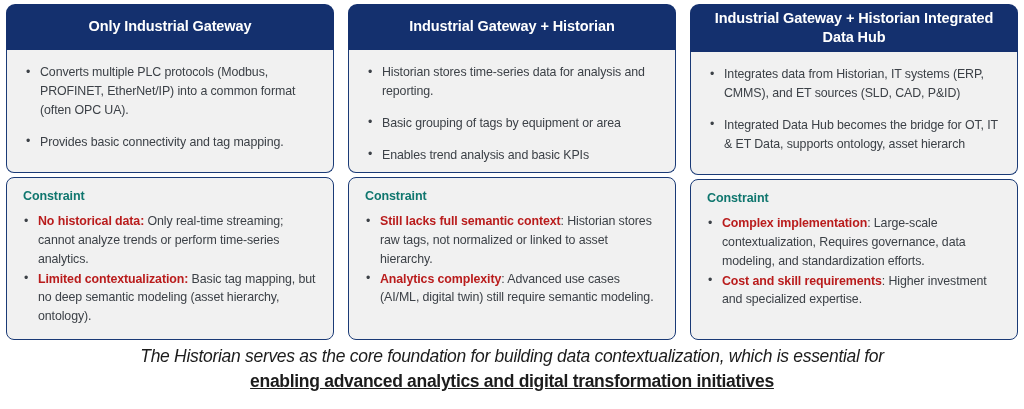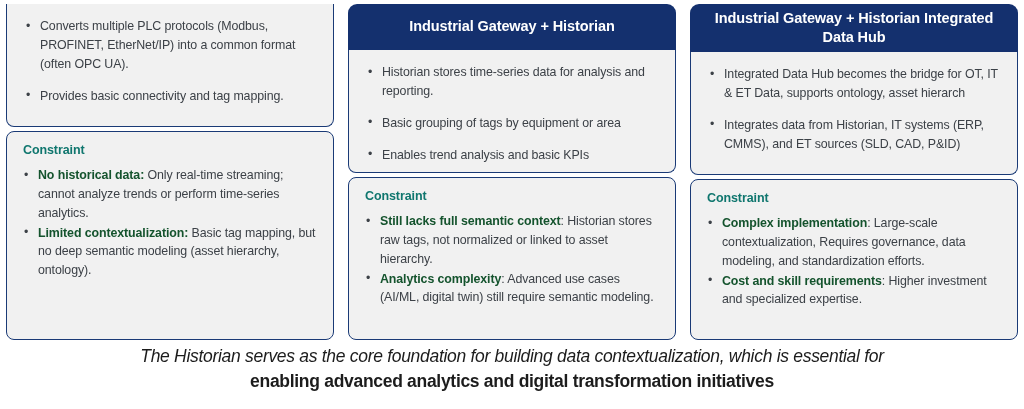--- a/index.html
+++ b/index.html
@@ -131,21 +131,21 @@
   .panel-benefits ul.bullets > li:last-child {
     margin-bottom: 0;
   }
 
   .panel-constraint ul.bullets > li {
     margin-bottom: 1px;
   }
 
   li b, li .lead {
     font-weight: bold;
-    color: #14532d;
+    color: #b91c1c;
   }
 
   .caption {
     position: absolute;
     left: 0;
     top: 344px;
     width: 1024px;
     text-align: center;
     color: #1c1c1c;
     box-sizing: border-box;
@@ -156,30 +156,32 @@
     line-height: 1.42;
     letter-spacing: -0.3px;
     font-weight: normal;
     font-style: italic;
   }
   .caption-line2 {
     font-size: 17.5px;
     line-height: 1.42;
     letter-spacing: -0.3px;
     font-weight: bold;
+    text-decoration: underline;
   }
 </style>
 </head>
 <body>
 
 <div id="board">
 
   <div class="columns">
 
     <div class="column">
+      <div class="col-header">Only Industrial Gateway</div>
       <div class="panel panel-benefits">
         <ul class="bullets">
           <li>Converts multiple PLC protocols (Modbus, PROFINET, EtherNet/IP) into a common format (often OPC UA).</li>
           <li>Provides basic connectivity and tag mapping.</li>
         </ul>
       </div>
       <div class="panel-spacer"></div>
       <div class="panel panel-constraint">
         <div class="constraint-title">Constraint</div>
         <ul class="bullets">
@@ -205,22 +207,22 @@
           <li><b class="lead">Still lacks full semantic context</b><span>: Historian stores raw tags, not normalized or linked to asset hierarchy.</span></li>
           <li><b class="lead">Analytics complexity</b><span>: Advanced use cases (AI/ML, digital twin) still require semantic modeling.</span></li>
         </ul>
       </div>
     </div>
 
     <div class="column">
       <div class="col-header two-line">Industrial Gateway + Historian Integrated Data Hub</div>
       <div class="panel panel-benefits">
         <ul class="bullets">
+          <li>Integrates data from Historian, IT systems (ERP, CMMS), and ET sources (SLD, CAD, P&amp;ID)</li>
           <li>Integrated Data Hub becomes the bridge for OT, IT &amp; ET Data, supports ontology, asset hierarch</li>
-          <li>Integrates data from Historian, IT systems (ERP, CMMS), and ET sources (SLD, CAD, P&amp;ID)</li>
         </ul>
       </div>
       <div class="panel-spacer"></div>
       <div class="panel panel-constraint">
         <div class="constraint-title">Constraint</div>
         <ul class="bullets">
           <li><b class="lead">Complex implementation</b><span>: Large-scale contextualization, Requires governance, data modeling, and standardization efforts.</span></li>
           <li><b class="lead">Cost and skill requirements</b><span>: Higher investment and specialized expertise.</span></li>
         </ul>
       </div>

